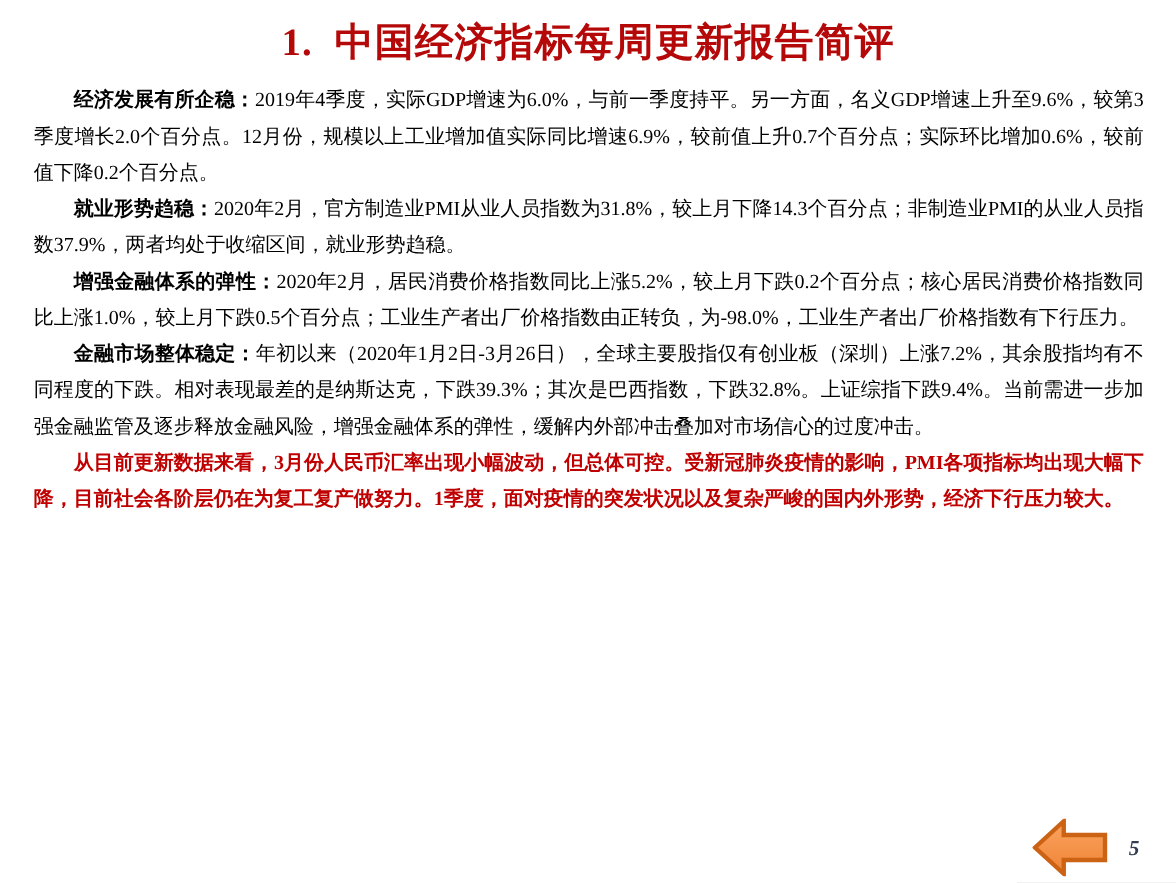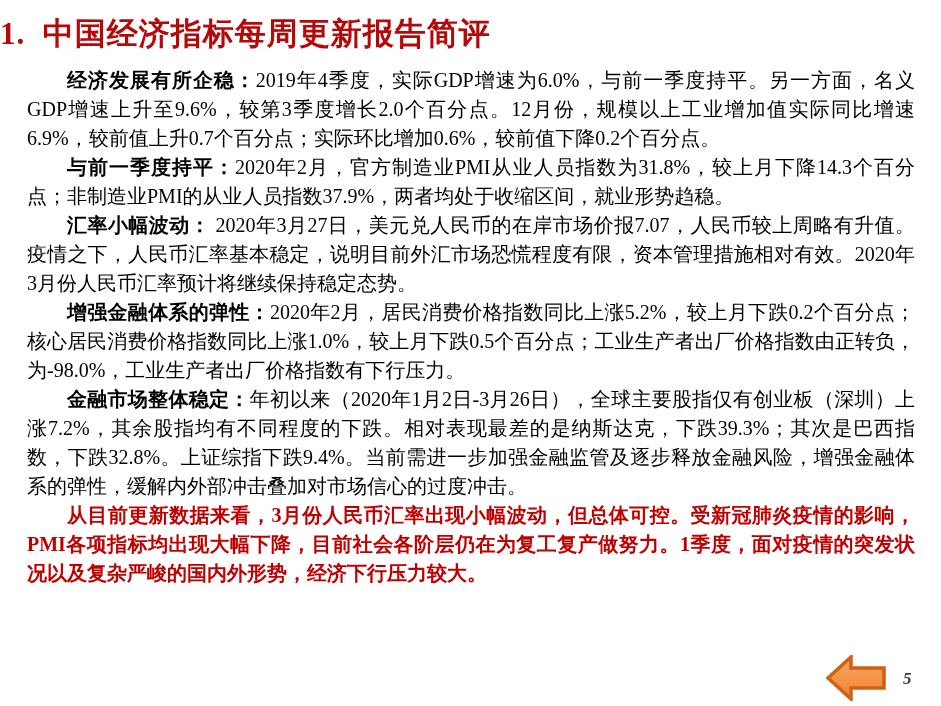--- a/index.html
+++ b/index.html
@@ -16,30 +16,30 @@
   html,body{background:#e8e8e8;}
   .slide{
     position:relative;
     width:941px;height:706px;
     background:var(--background);
     overflow:hidden;
     font-family:"Liberation Serif","DejaVu Serif",serif;
   }
   .slide-title{
     margin-top:13px;
-    text-align:left;
+    text-align:center;
     font-size:31px;
     font-weight:bold;
     color:var(--title-red);
     white-space:pre-wrap;
     letter-spacing:1px;
   }
   .content{
     margin:11px 26px 0 27px;
-    font-size:20px;
+    font-size:16px;
     line-height:29px;
     color:var(--body-black);
     text-align:justify;
   }
   .para{
     text-indent:2em;
     white-space:pre-wrap;
   }
   .para .lead{
     font-weight:bold;
@@ -66,23 +66,22 @@
 </head>
 <body>
 
 <div class="slide">
 
   <h1 class="slide-title">1.  中国经济指标每周更新报告简评</h1>
 
   <div class="content">
     <p class="para"><span class="lead">经济发展有所企稳：</span><span>2019年4季度，实际GDP增速为6.0%，与前一季度持平。另一方面，名义GDP增速上升至9.6%，较第3季度增长2.0个百分点。12月份，规模以上工业增加值实际同比增速6.9%，较前值上升0.7个百分点；实际环比增加0.6%，较前值下降0.2个百分点。</span></p>
 
-    <p class="para"><span class="lead">与前一季度持平：</span><span>2020年2月，官方制造业PMI从业人员指数为31.8%，较上月下降14.3个百分点；非制造业PMI的从业人员指数37.9%，两者均处于收缩区间，就业形势趋稳。</span></p>
+    <p class="para"><span class="lead">就业形势趋稳：</span><span>2020年2月，官方制造业PMI从业人员指数为31.8%，较上月下降14.3个百分点；非制造业PMI的从业人员指数37.9%，两者均处于收缩区间，就业形势趋稳。</span></p>
 
-    <p class="para"><span class="lead">汇率小幅波动：</span><span> 2020年3月27日，美元兑人民币的在岸市场价报7.07，人民币较上周略有升值。疫情之下，人民币汇率基本稳定，说明目前外汇市场恐慌程度有限，资本管理措施相对有效。2020年3月份人民币汇率预计将继续保持稳定态势。</span></p>
 
     <p class="para"><span class="lead">增强金融体系的弹性：</span><span>2020年2月，居民消费价格指数同比上涨5.2%，较上月下跌0.2个百分点；核心居民消费价格指数同比上涨1.0%，较上月下跌0.5个百分点；工业生产者出厂价格指数由正转负，为-98.0%，工业生产者出厂价格指数有下行压力。</span></p>
 
     <p class="para"><span class="lead">金融市场整体稳定：</span><span>年初以来（2020年1月2日-3月26日），全球主要股指仅有创业板（深圳）上涨7.2%，其余股指均有不同程度的下跌。相对表现最差的是纳斯达克，下跌39.3%；其次是巴西指数，下跌32.8%。上证综指下跌9.4%。当前需进一步加强金融监管及逐步释放金融风险，增强金融体系的弹性，缓解内外部冲击叠加对市场信心的过度冲击。</span></p>
 
 
     <p class="para conclusion">从目前更新数据来看，3月份人民币汇率出现小幅波动，但总体可控。受新冠肺炎疫情的影响，PMI各项指标均出现大幅下降，目前社会各阶层仍在为复工复产做努力。1季度，面对疫情的突发状况以及复杂严峻的国内外形势，经济下行压力较大。</p>
   </div>
 
   <svg class="back-arrow" viewBox="0 0 62 46" xmlns="http://www.w3.org/2000/svg">

